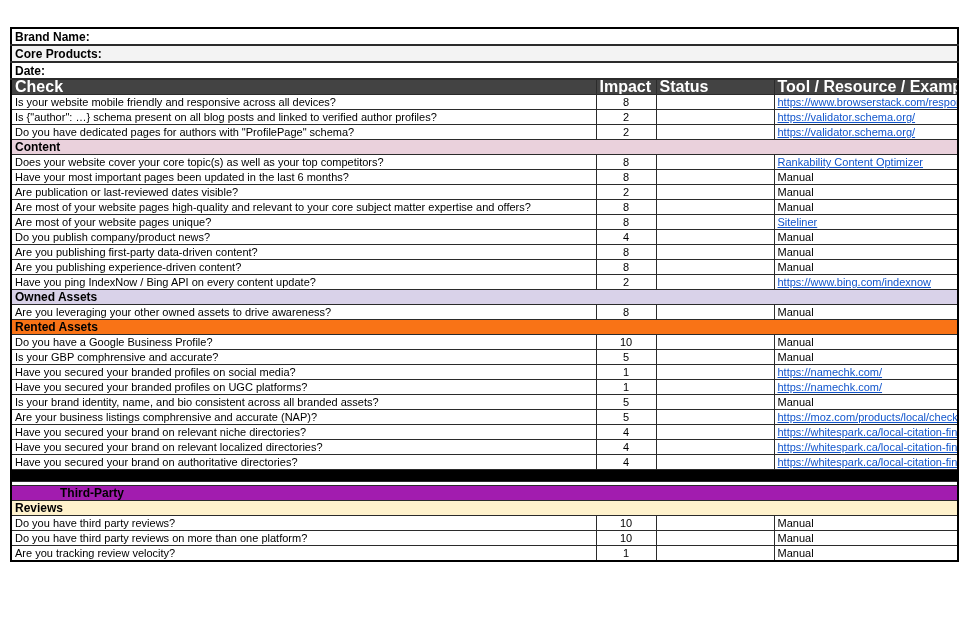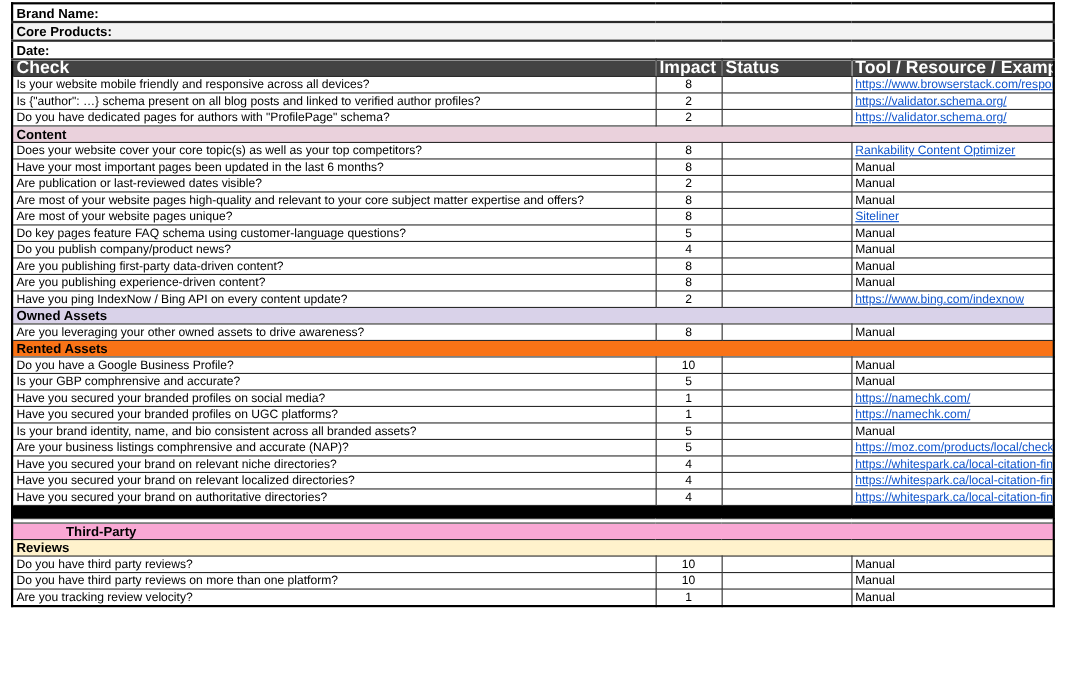--- a/index.html
+++ b/index.html
@@ -9,21 +9,21 @@
   }
   body {
     width: 969px;
     height: 635px;
     position: relative;
     overflow: hidden;
   }
   .sheet {
     position: absolute;
     left: 10px;
-    top: 2px;
+    top: 27px;
   }
   table {
     border-collapse: collapse;
     table-layout: fixed;
     width: 947px;
     border: 2px solid #000;
   }
   td {
     border: 1px solid #2b2b2b;
     padding: 0 3px;
@@ -135,26 +135,20 @@
           <td></td>
           <td>Manual</td>
         </tr>
         <tr class="item-row">
           <td>Are most of your website pages unique?</td>
           <td class="impact">8</td>
           <td></td>
           <td><a class="cell-link" href="#" style="color: rgb(17, 85, 204);">Siteliner</a></td>
         </tr>
         <tr class="item-row">
-          <td>Do key pages feature FAQ schema using customer-language questions?</td>
-          <td class="impact">5</td>
-          <td></td>
-          <td>Manual</td>
-        </tr>
-        <tr class="item-row">
           <td>Do you publish company/product news?</td>
           <td class="impact">4</td>
           <td></td>
           <td>Manual</td>
         </tr>
         <tr class="item-row">
           <td>Are you publishing first-party data-driven content?</td>
           <td class="impact">8</td>
           <td></td>
           <td>Manual</td>
@@ -237,21 +231,21 @@
           <td></td>
           <td><a class="cell-link" href="#" style="color: rgb(17, 85, 204);">https://whitespark.ca/local-citation-finde</a></td>
         </tr>
         <tr class="divider-row">
           <td colspan="4" style="background: rgb(0, 0, 0);"></td>
         </tr>
         <tr class="spacer-row">
           <td colspan="4"></td>
         </tr>
         <tr class="section-row">
-          <td colspan="4" style="background: #f9a8d4; padding-left: 48px;">Third-Party</td>
+          <td colspan="4" style="background: #a21caf; padding-left: 48px;">Third-Party</td>
         </tr>
         <tr class="section-row">
           <td colspan="4" style="background: rgb(255, 242, 204);">Reviews</td>
         </tr>
         <tr class="item-row">
           <td>Do you have third party reviews?</td>
           <td class="impact">10</td>
           <td></td>
           <td>Manual</td>
         </tr>

